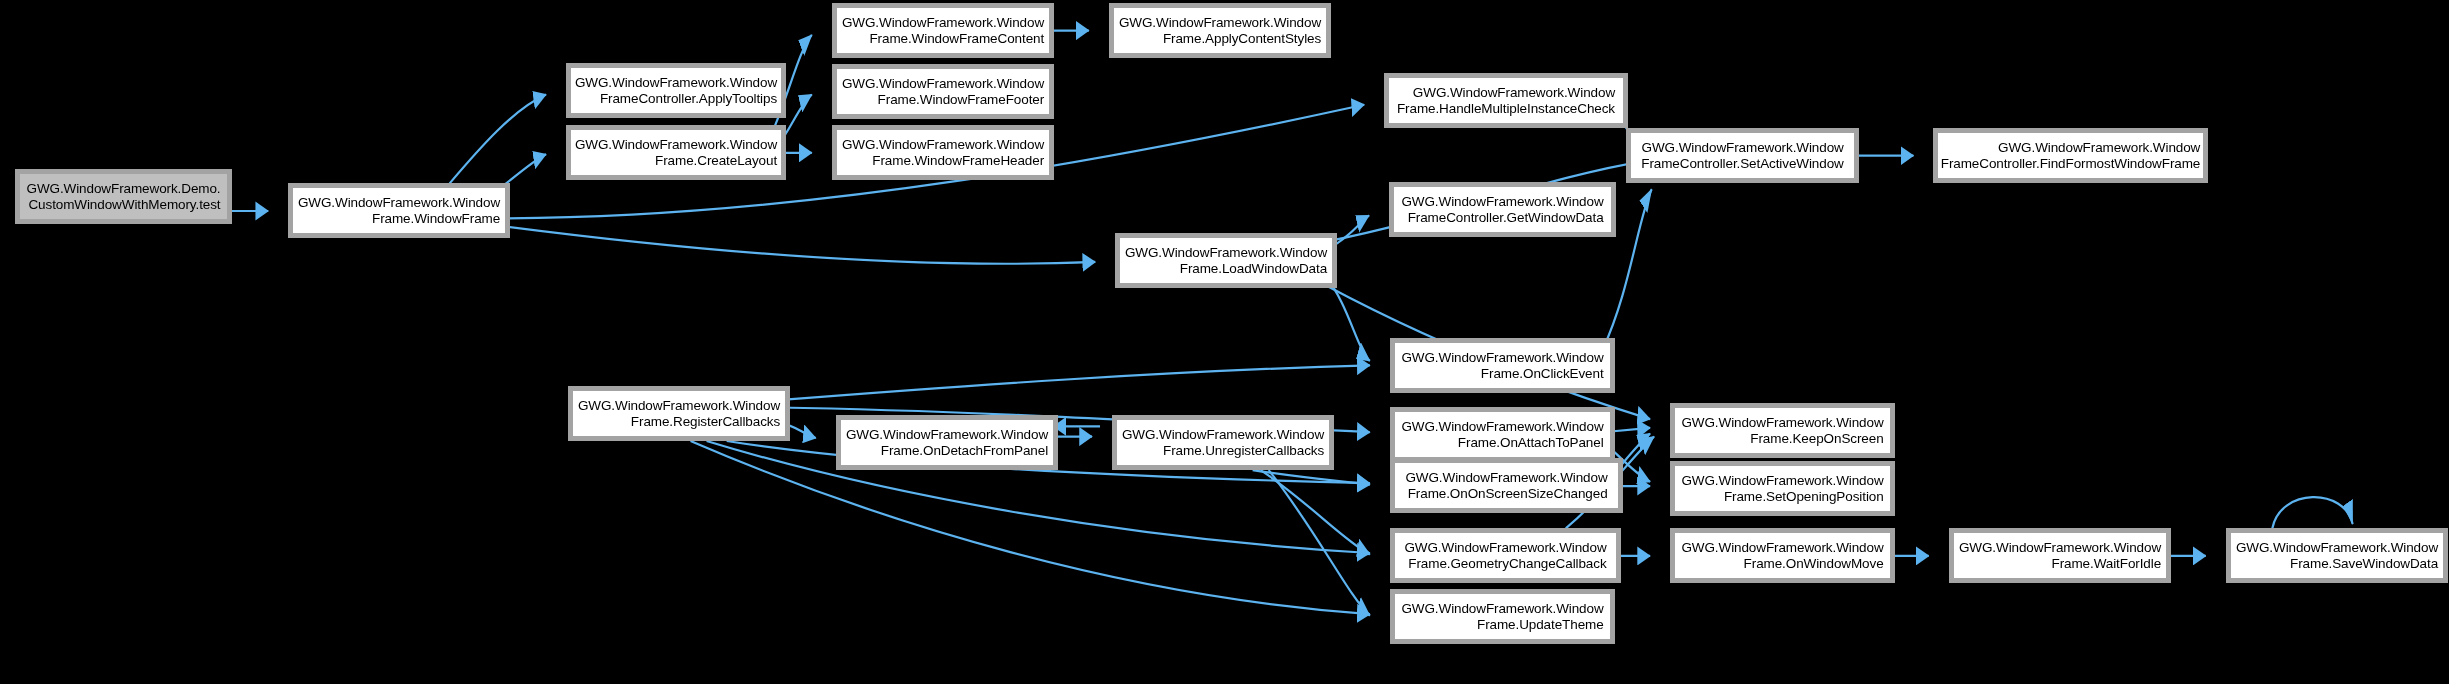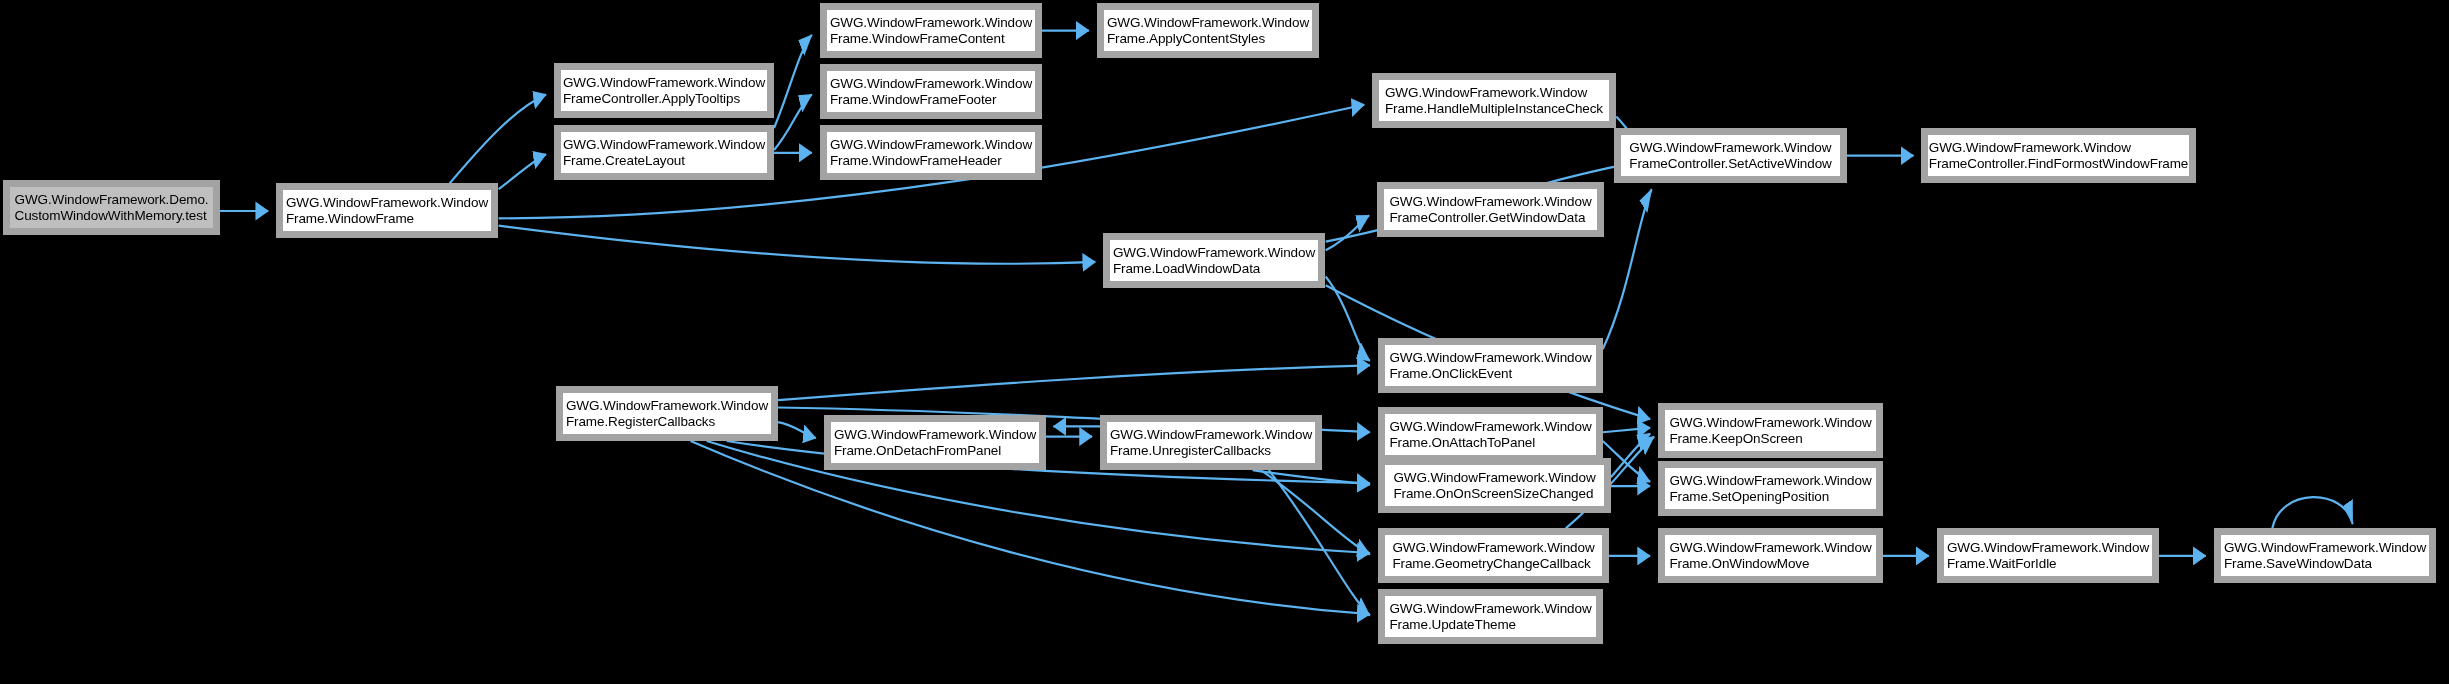--- a/index.html
+++ b/index.html
@@ -19,32 +19,33 @@
     position: absolute;
     left: 0;
     top: 0;
     width: 2449px;
     height: 684px;
   }
   .node {
     position: absolute;
     box-sizing: border-box;
     background: #ffffff;
-    border: 7px solid #a3a3a3;
+    border: 5px solid #a3a3a3;
     color: #000000;
     font-size: 13.5px;
     line-height: 16px;
-    text-align: left;
+    text-align: right;
     display: flex;
     align-items: center;
     justify-content: center;
     padding: 2px 4px;
     white-space: pre-line;
     letter-spacing: -0.1px;
     z-index: 2;
+    margin-left: 12px;
   }
   .node.root {
     background: #bfbfbf;
   }
 </style>
 </head>
 <body>
 
 <div id="graph-root">
   <svg id="edge-layer" viewBox="0 0 3050 470" preserveAspectRatio="none" xmlns="http://www.w3.org/2000/svg">
@@ -86,21 +87,21 @@
         <path d="M 2006,334 L 2055,334" fill="none" stroke="#5cb3ef" stroke-width="2.2" vector-effect="non-scaling-stroke" marker-end="url(#arrow)"></path>
         <path d="M 2006,328 C 2025,316 2040,305 2055,298" fill="none" stroke="#5cb3ef" stroke-width="2.2" vector-effect="non-scaling-stroke" marker-end="url(#arrow)"></path>
         <path d="M 2004,382 L 2055,382" fill="none" stroke="#5cb3ef" stroke-width="2.2" vector-effect="non-scaling-stroke" marker-end="url(#arrow)"></path>
         <path d="M 1950,363 C 2000,340 2030,315 2060,300" fill="none" stroke="#5cb3ef" stroke-width="2.2" vector-effect="non-scaling-stroke" marker-end="url(#arrow)"></path>
         <path d="M 2345,382 L 2402,382" fill="none" stroke="#5cb3ef" stroke-width="2.2" vector-effect="non-scaling-stroke" marker-end="url(#arrow)"></path>
         <path d="M 2689,382 L 2747,382" fill="none" stroke="#5cb3ef" stroke-width="2.2" vector-effect="non-scaling-stroke" marker-end="url(#arrow)"></path>
         <path d="M 2830,363 C 2840,335 2920,335 2930,360" fill="none" stroke="#5cb3ef" stroke-width="2.2" vector-effect="non-scaling-stroke" marker-end="url(#arrow)"></path>
       </g>
   </svg>
   <div id="nodes">
-      <div class="node root" style="left: 3px; top: 180px; width: 217px; height: 55px;">GWG.WindowFramework.Demo.
+      <div class="node root" style="left: 3px; top: 169px; width: 217px; height: 55px;">GWG.WindowFramework.Demo.
 CustomWindowWithMemory.test</div>
       <div class="node" style="left: 276px; top: 183px; width: 222px; height: 55px;">GWG.WindowFramework.Window
 Frame.WindowFrame</div>
       <div class="node" style="left: 554px; top: 63px; width: 220px; height: 55px;">GWG.WindowFramework.Window
 FrameController.ApplyTooltips</div>
       <div class="node" style="left: 554px; top: 125px; width: 220px; height: 55px;">GWG.WindowFramework.Window
 Frame.CreateLayout</div>
       <div class="node" style="left: 820px; top: 3px; width: 222px; height: 55px;">GWG.WindowFramework.Window
 Frame.WindowFrameContent</div>
       <div class="node" style="left: 820px; top: 64px; width: 222px; height: 55px;">GWG.WindowFramework.Window

